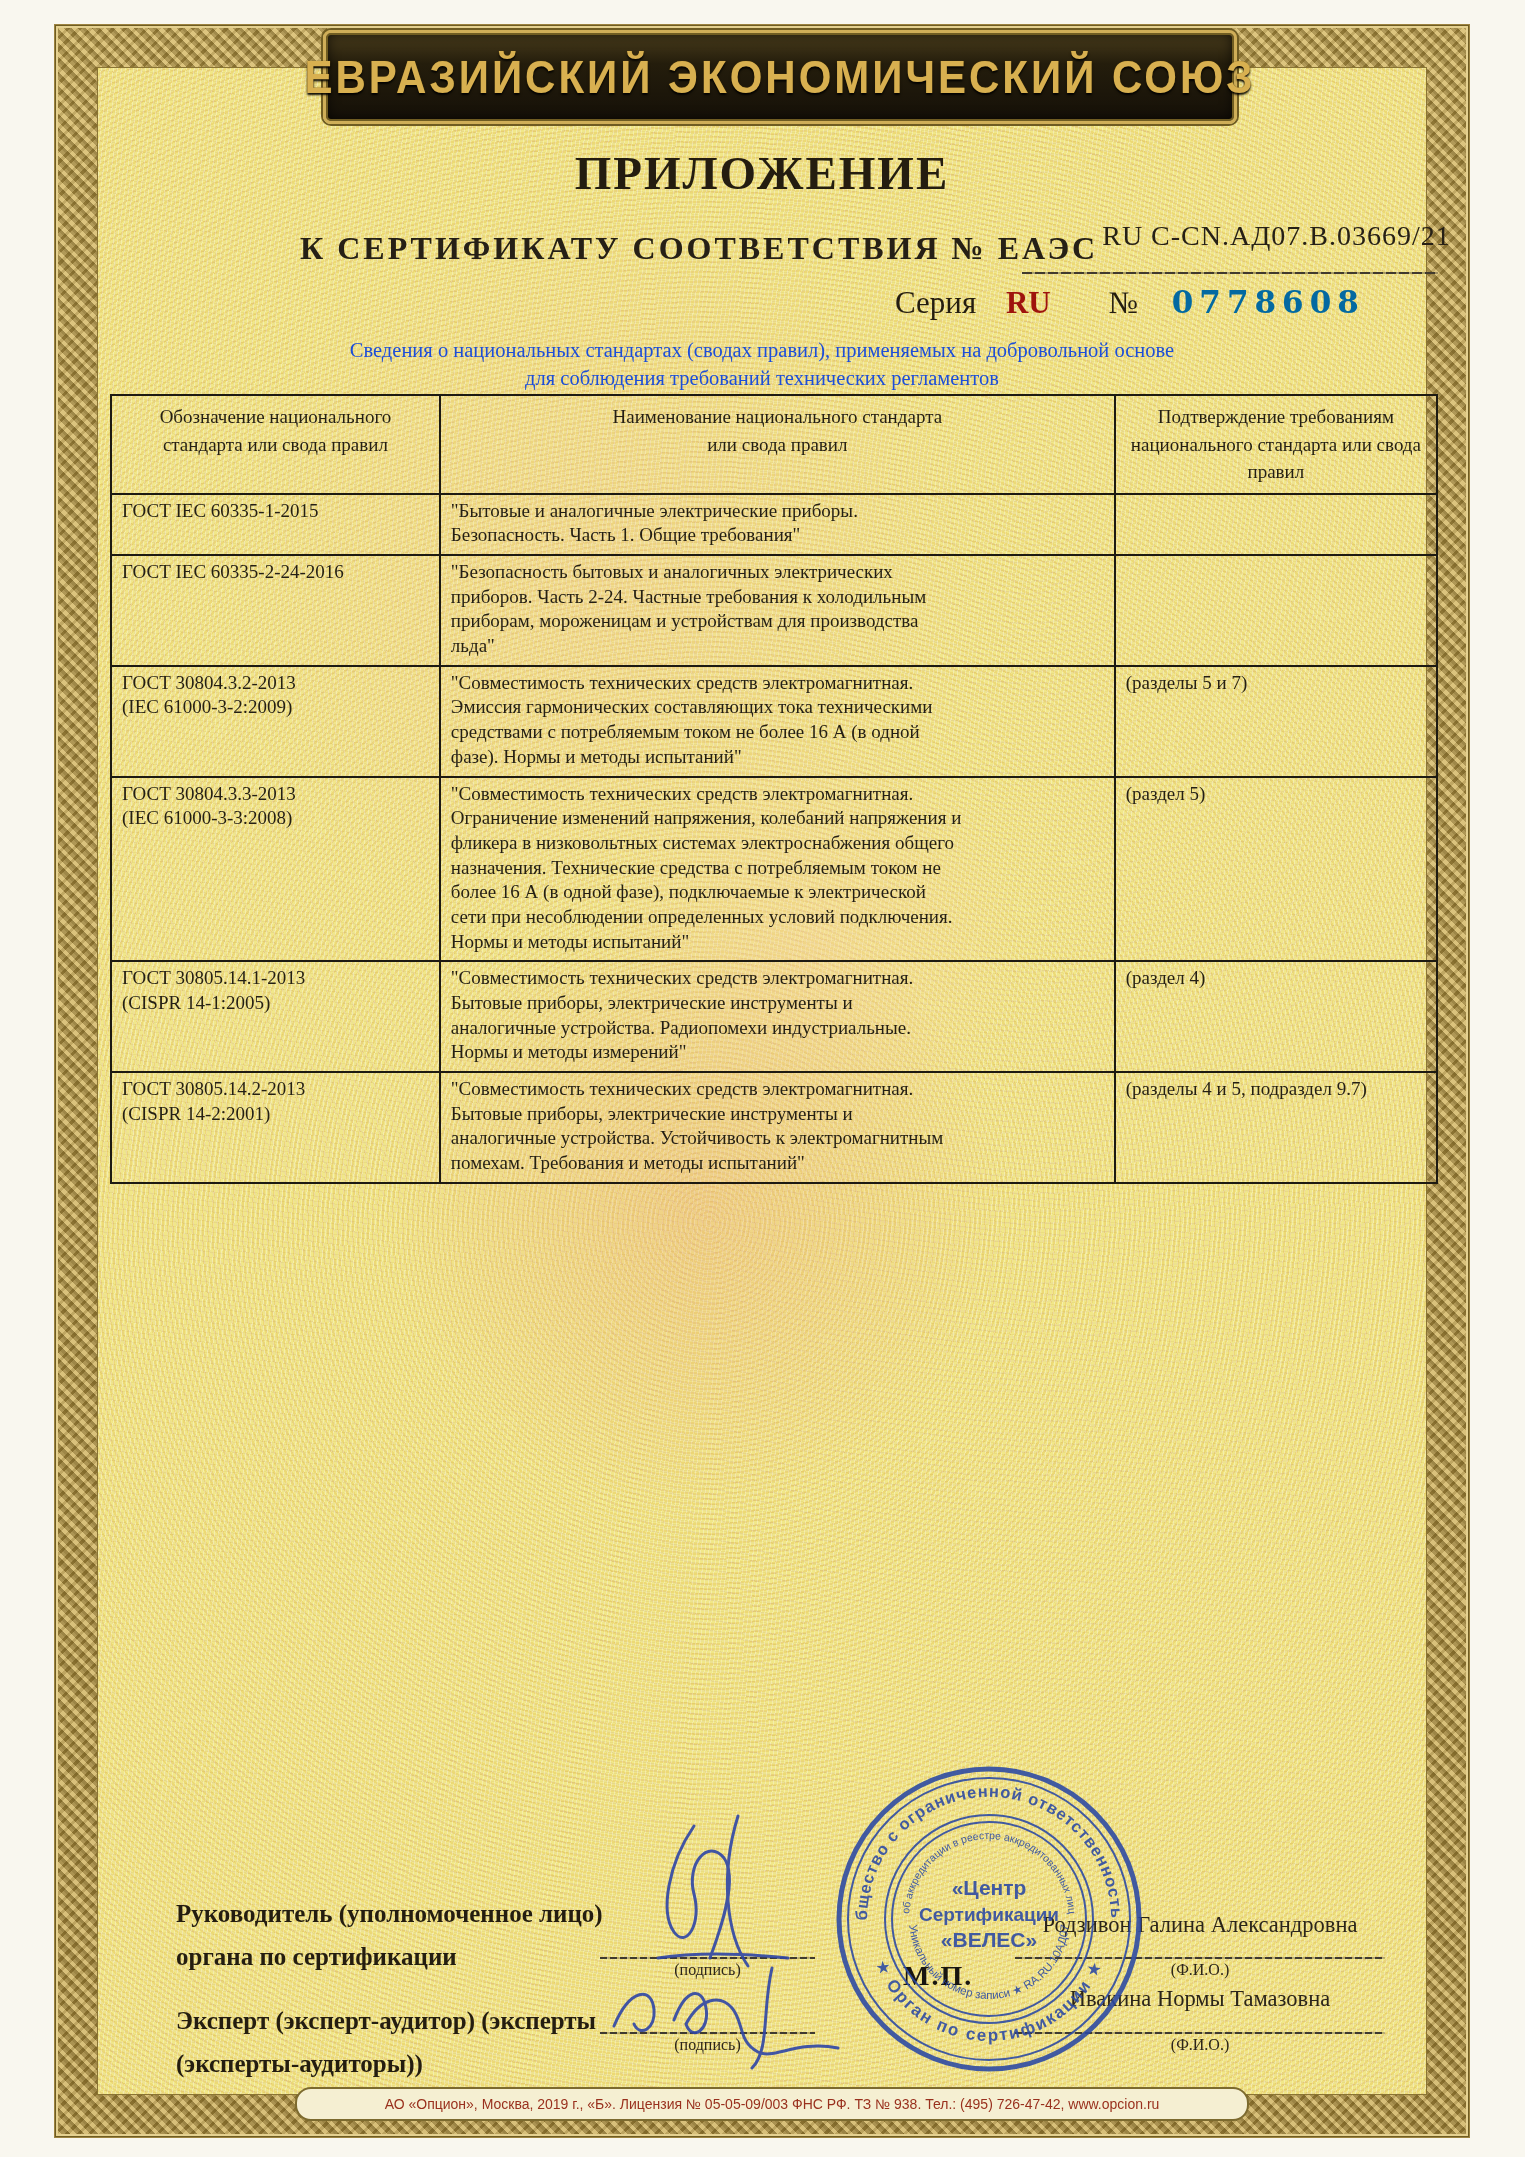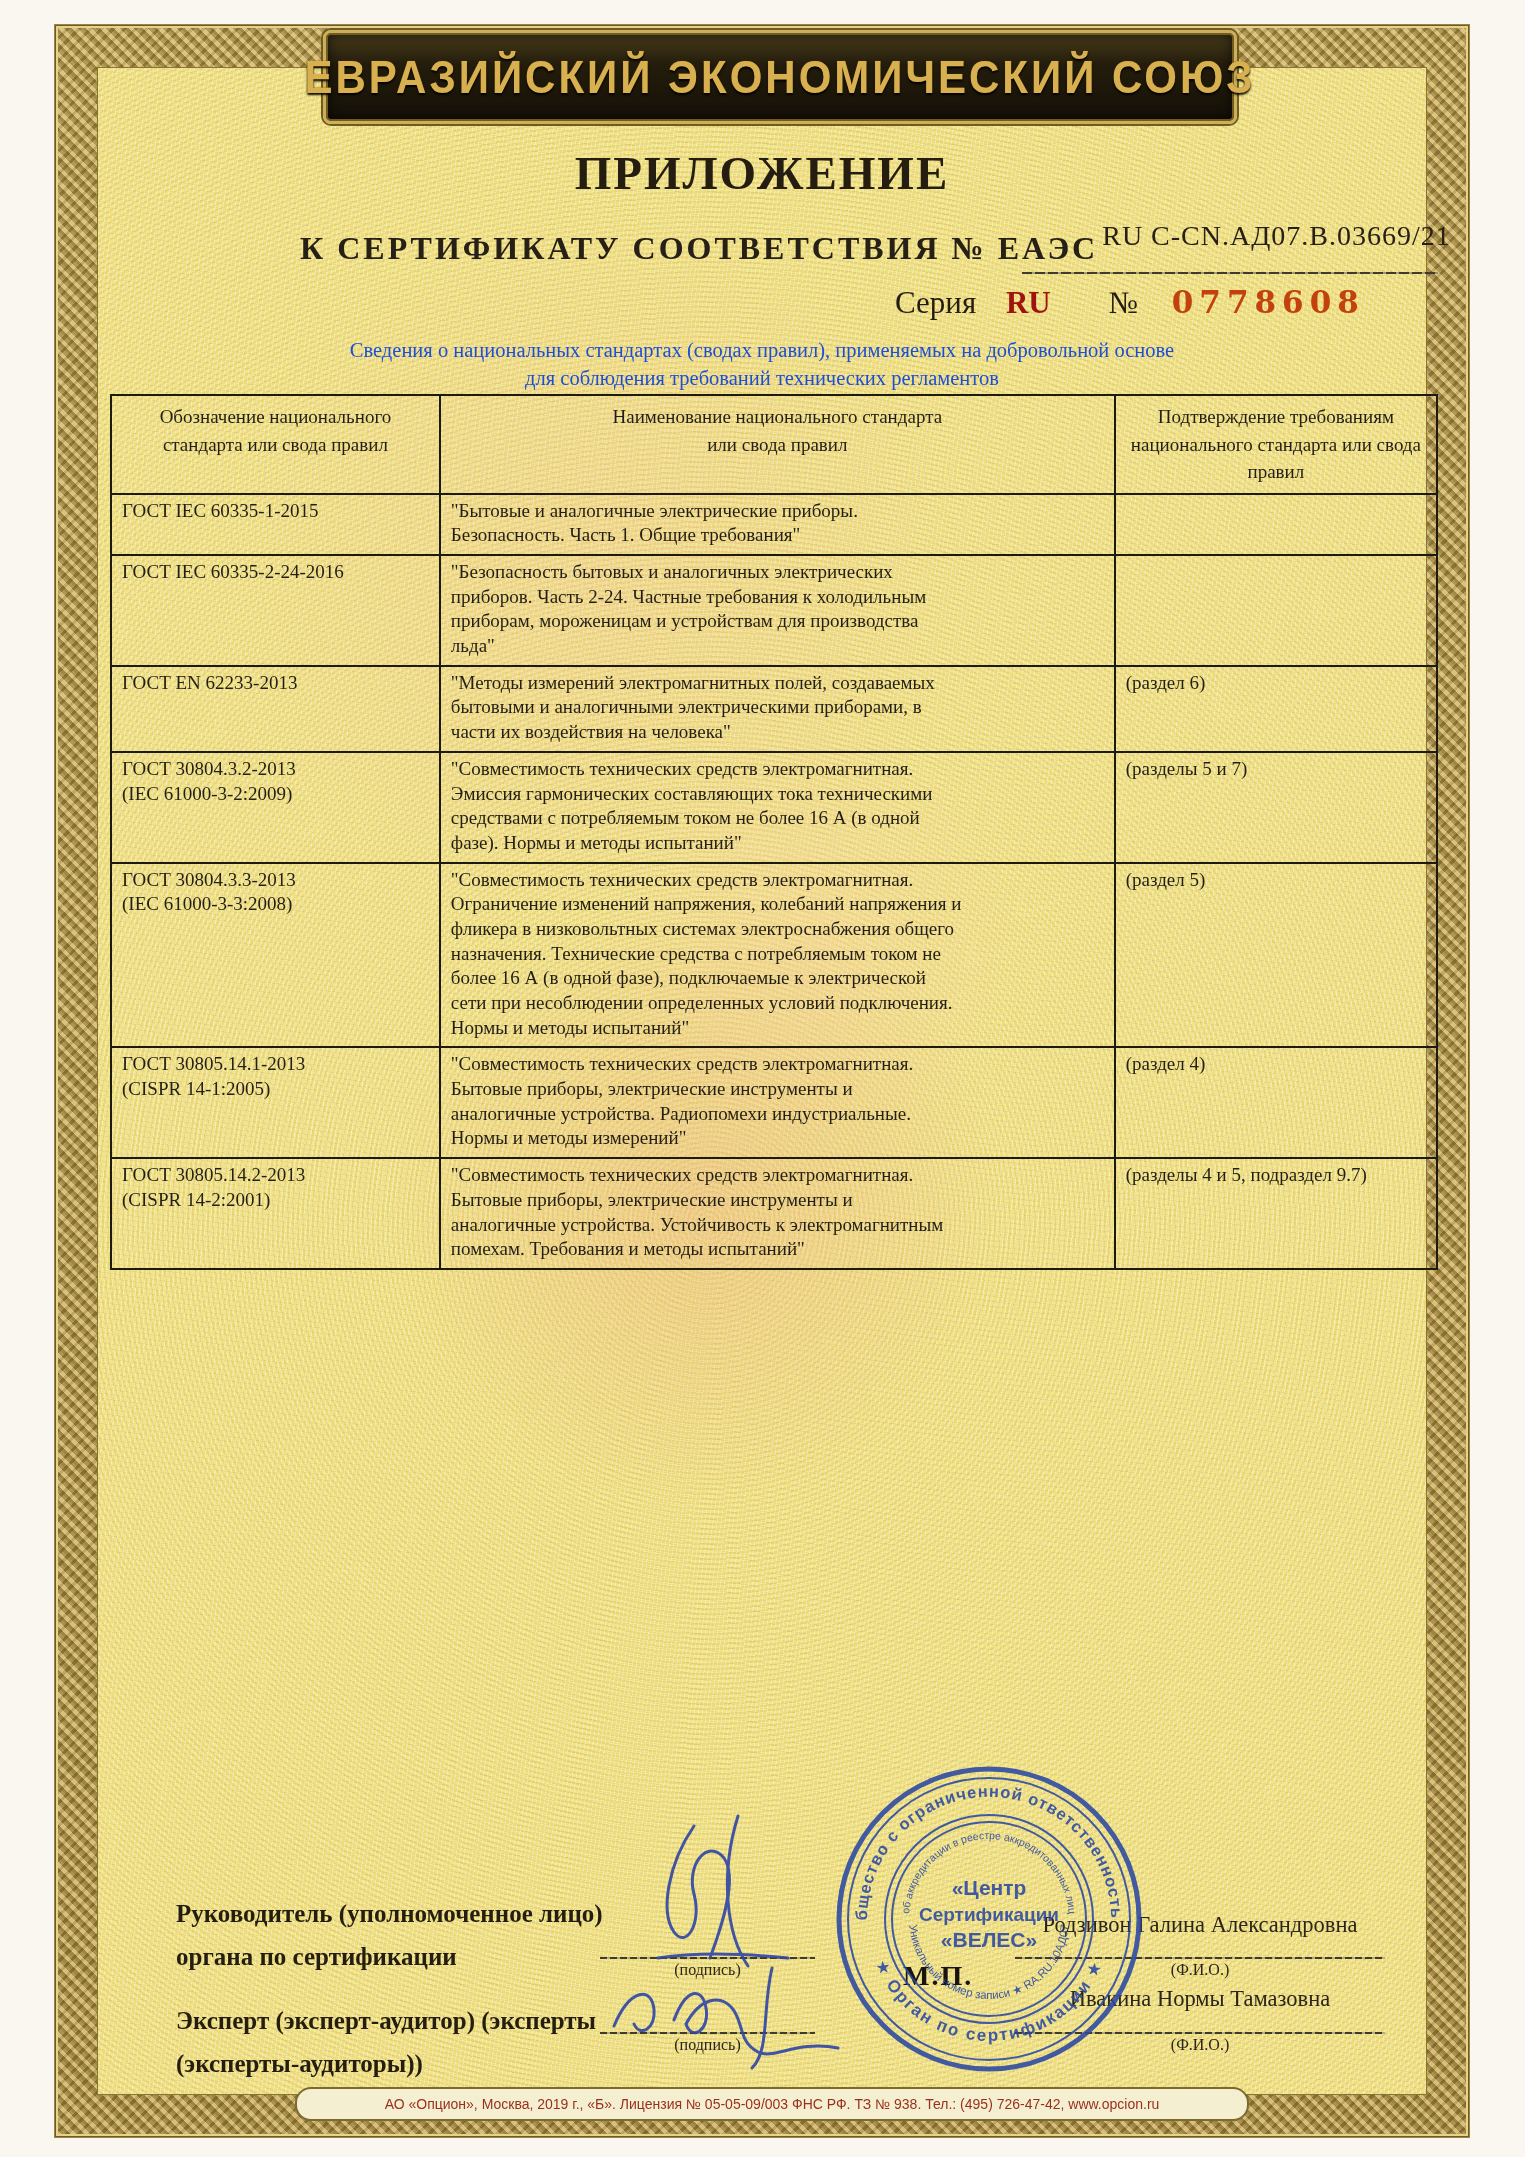--- a/index.html
+++ b/index.html
@@ -115,21 +115,21 @@
 <div class="cert-line">
   <span class="cert-label">К СЕРТИФИКАТУ СООТВЕТСТВИЯ № ЕАЭС</span>
   <span class="cert-number">RU С-CN.АД07.В.03669/21</span>
 </div>
 <div class="cert-underline"></div>
 
 <div class="series-line">
   <span class="series-label">Серия</span>
   <span class="series-value" style="color:#9e130d;">RU</span>
   <span class="number-sign">№</span>
-  <span class="blank-number" style="color:#c2410c;">0778608</span>
+  <span class="blank-number" style="color:#0369a1;">0778608</span>
 </div>
 
 <div class="intro">
   <div>Сведения о национальных стандартах (сводах правил), применяемых на добровольной основе</div>
   <div>для соблюдения требований технических регламентов</div>
 </div>
 
 <table class="std-table">
   <colgroup>
       <col style="width:24.8%">
@@ -153,27 +153,20 @@
   </tr>
       <tr>
     <td class="c-desig">ГОСТ IEC 60335-2-24-2016</td>
     <td class="c-name">"Безопасность бытовых и аналогичных электрических
 приборов. Часть 2-24. Частные требования к холодильным
 приборам, мороженицам и устройствам для производства
 льда"</td>
     <td class="c-conf"></td>
   </tr>
       <tr>
-    <td class="c-desig">ГОСТ EN 62233-2013</td>
-    <td class="c-name">"Методы измерений электромагнитных полей, создаваемых
-бытовыми и аналогичными электрическими приборами, в
-части их воздействия на человека"</td>
-    <td class="c-conf">(раздел 6)</td>
-  </tr>
-      <tr>
     <td class="c-desig">ГОСТ 30804.3.2-2013
 (IEC 61000-3-2:2009)</td>
     <td class="c-name">"Совместимость технических средств электромагнитная.
 Эмиссия гармонических составляющих тока техническими
 средствами с потребляемым током не более 16 А (в одной
 фазе). Нормы и методы испытаний"</td>
     <td class="c-conf">(разделы 5 и 7)</td>
   </tr>
       <tr>
     <td class="c-desig">ГОСТ 30804.3.3-2013

